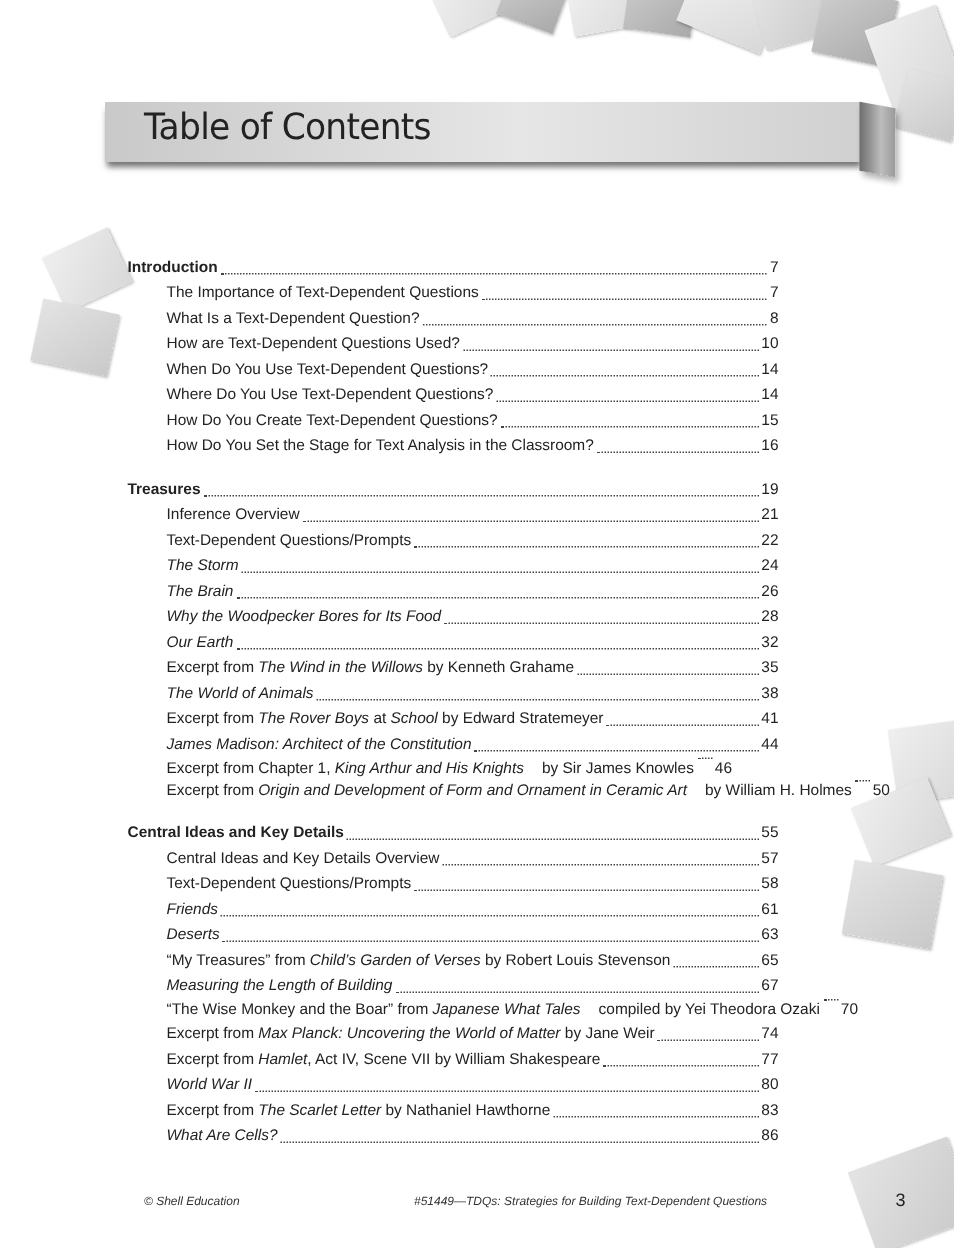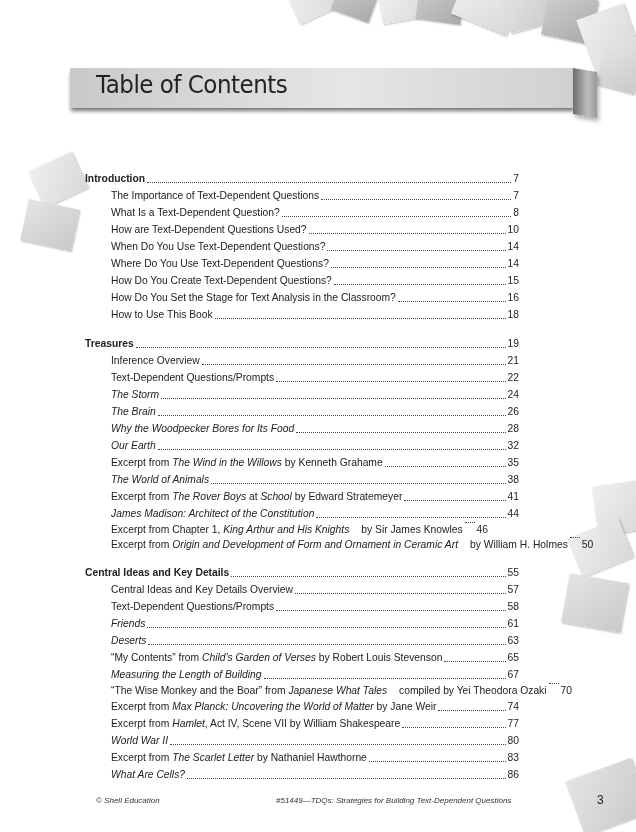--- a/index.html
+++ b/index.html
@@ -123,25 +123,20 @@
       <div class="row sub">
         <span class="title-text"><span>How Do You Create Text-Dependent Questions?</span></span>
         <span class="dots"></span>
         <span class="page">15</span>
       </div>
       <div class="row sub">
         <span class="title-text"><span>How Do You Set the Stage for Text Analysis in the Classroom?</span></span>
         <span class="dots"></span>
         <span class="page">16</span>
       </div>
-      <div class="row sub">
-        <span class="title-text"><span>How to Use This Book</span></span>
-        <span class="dots"></span>
-        <span class="page">18</span>
-      </div>
     </div>
     <div class="section">
       <div class="row main">
         <span class="title-text">Treasures</span>
         <span class="dots"></span>
         <span class="page">19</span>
       </div>
       <div class="row sub">
         <span class="title-text"><span>Inference Overview</span></span>
         <span class="dots"></span>
@@ -229,21 +224,21 @@
         <span class="title-text"><i>Friends</i></span>
         <span class="dots"></span>
         <span class="page">61</span>
       </div>
       <div class="row sub">
         <span class="title-text"><i>Deserts</i></span>
         <span class="dots"></span>
         <span class="page">63</span>
       </div>
       <div class="row sub">
-        <span class="title-text"><span>“My Contents” from </span><i>Child’s Garden of Verses</i><span> by Robert Louis Stevenson</span></span>
+        <span class="title-text"><span>“My Treasures” from </span><i>Child’s Garden of Verses</i><span> by Robert Louis Stevenson</span></span>
         <span class="dots"></span>
         <span class="page">65</span>
       </div>
       <div class="row sub">
         <span class="title-text"><i>Measuring the Length of Building</i></span>
         <span class="dots"></span>
         <span class="page">67</span>
       </div>
       <div class="row sub twoline">
         <div class="line1"><span>“The Wise Monkey and the Boar” from </span><i>Japanese What Tales</i></div>

